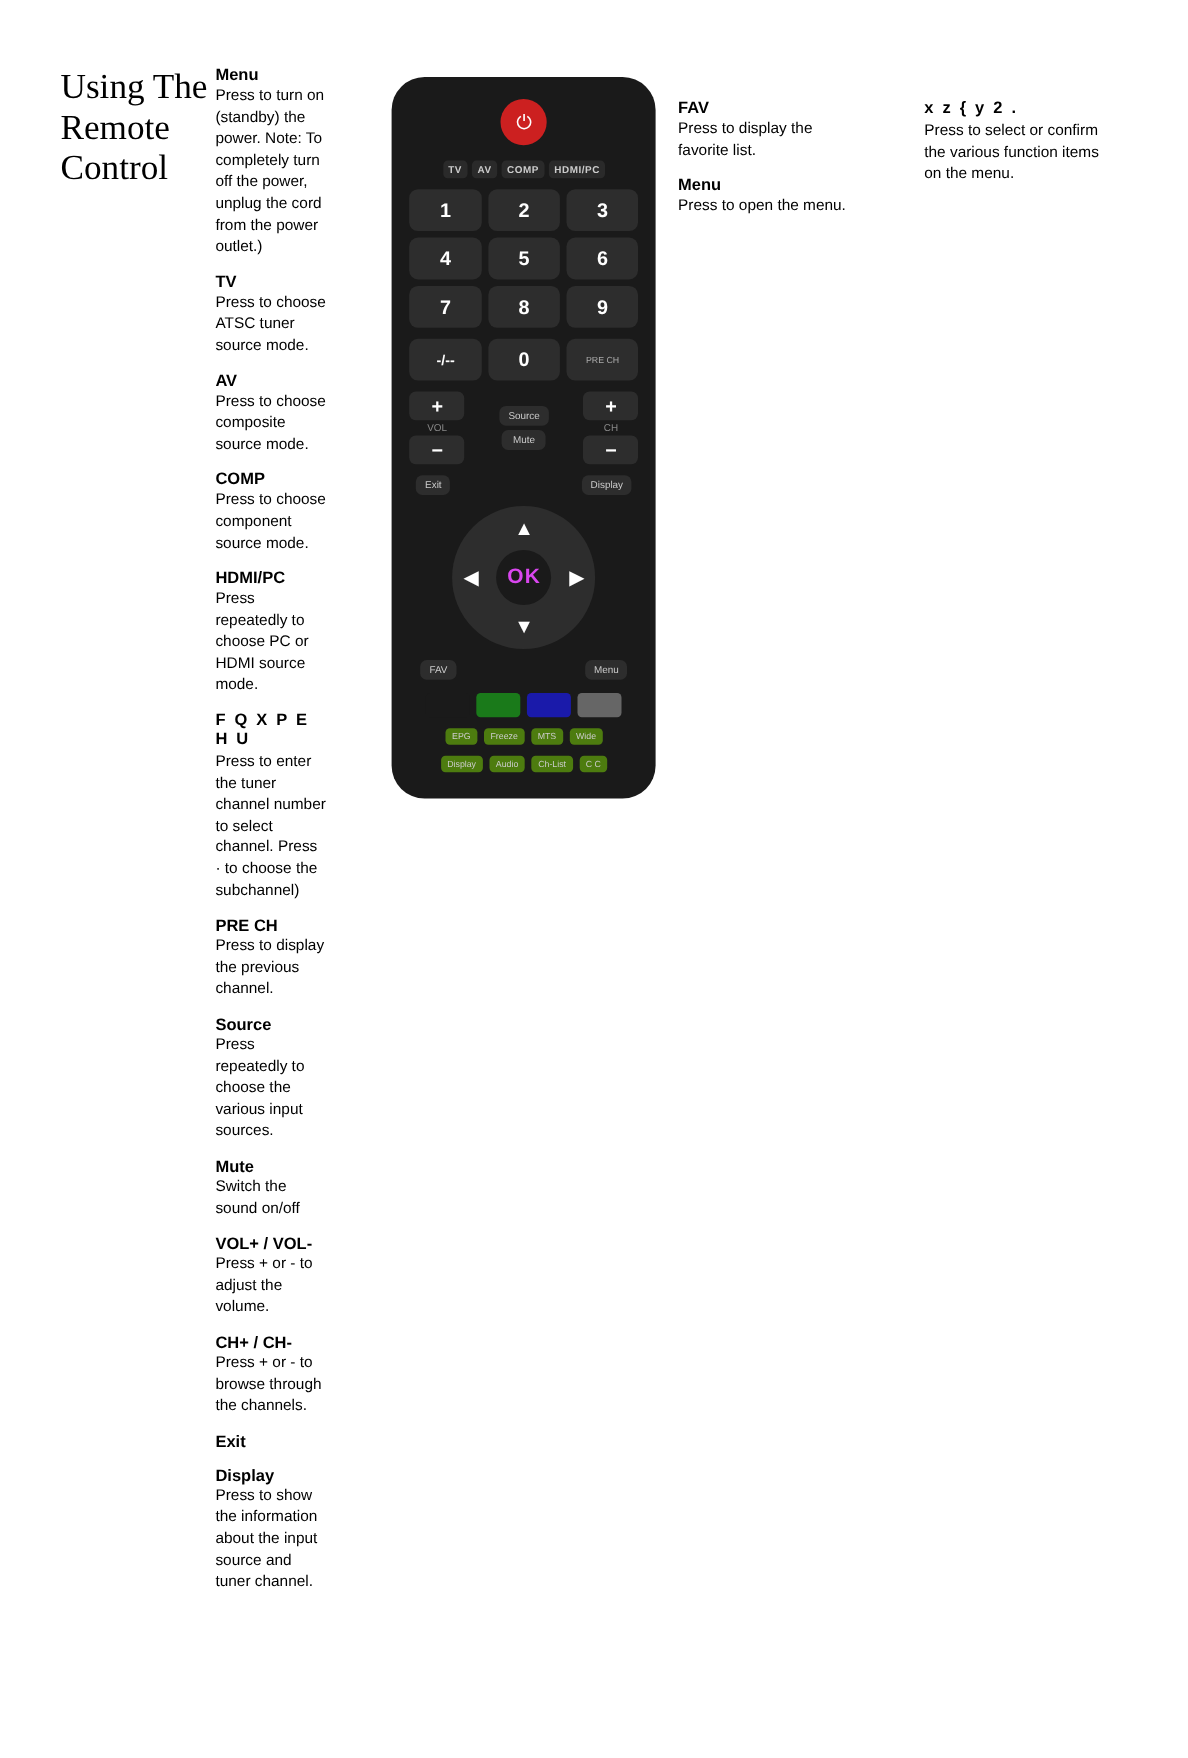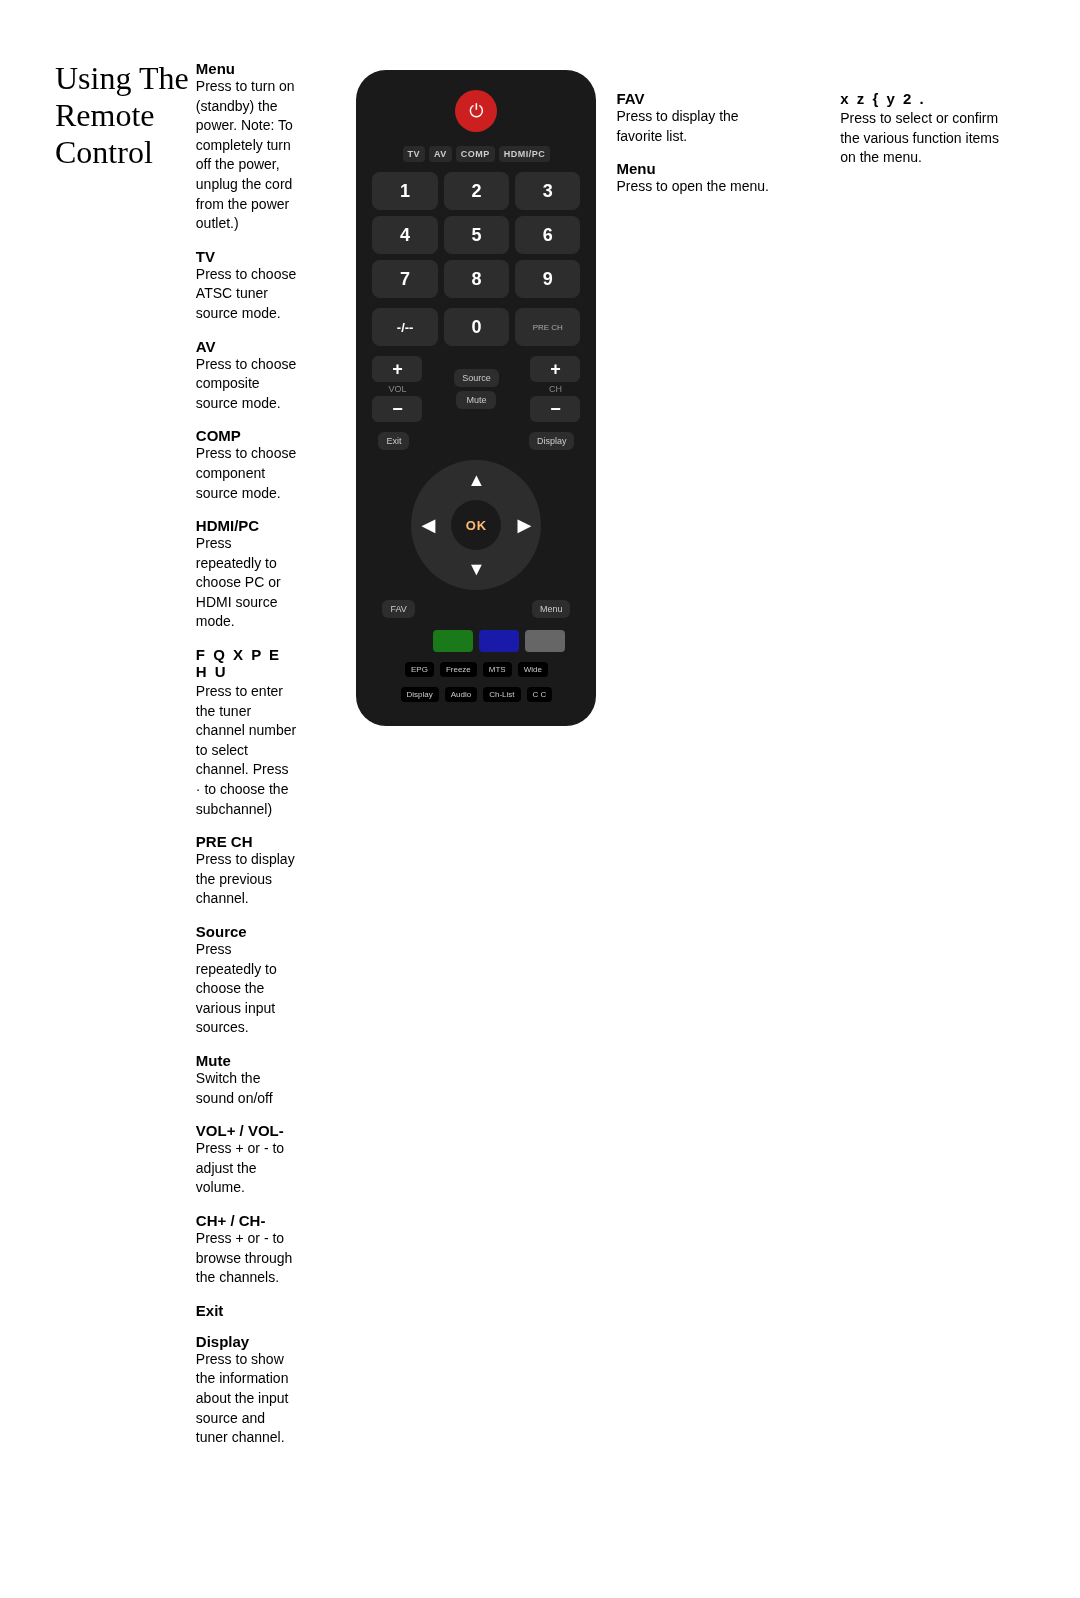--- a/index.html
+++ b/index.html
@@ -237,22 +237,22 @@
     }
 
     .ok-btn {
       width: 50px;
       height: 50px;
       border-radius: 50%;
       background: #1a1a1a;
       display: flex;
       align-items: center;
       justify-content: center;
-      color: #fdba74;
-      font-size: 13px;
+      color: #d946ef;
+      font-size: 19px;
       font-weight: bold;
       letter-spacing: 1px;
     }
 
     .nav-arrow {
       position: absolute;
       color: white;
       font-size: 18px;
     }
     .nav-up { top: 10px; left: 50%; transform: translateX(-50%); }
@@ -280,21 +280,21 @@
     }
 
     .small-label-row {
       display: flex;
       gap: 6px;
       width: 100%;
       justify-content: center;
     }
 
     .small-label-btn {
-      background: #000000;
+      background: #4d7c0f;
       color: #ccc;
       border-radius: 4px;
       font-size: 8px;
       padding: 3px 6px;
     }
 
     .bottom-label-row {
       display: flex;
       gap: 6px;
       width: 100%;

